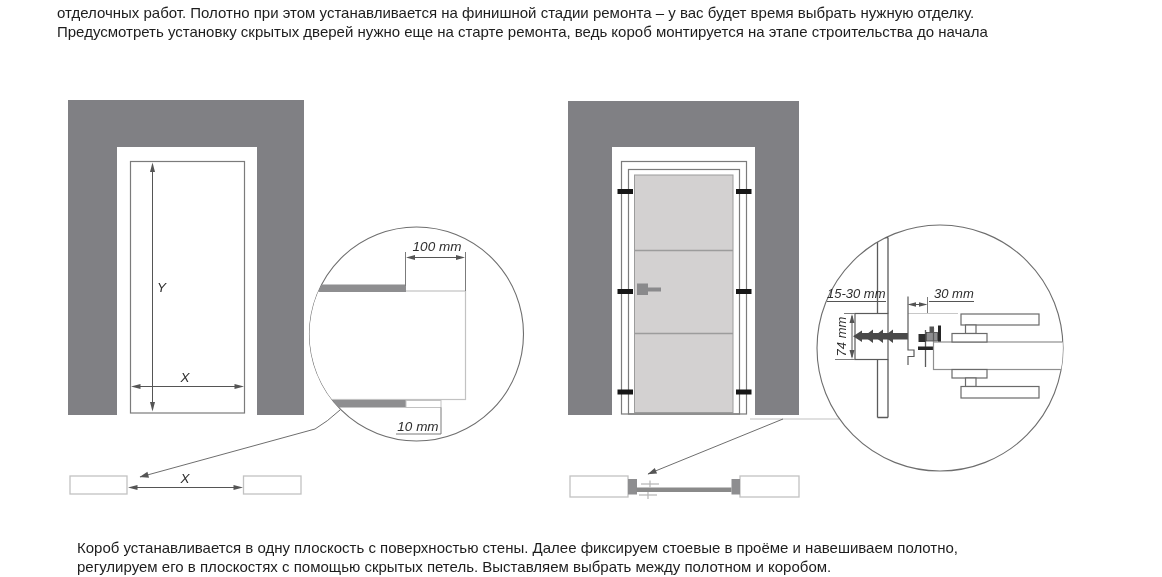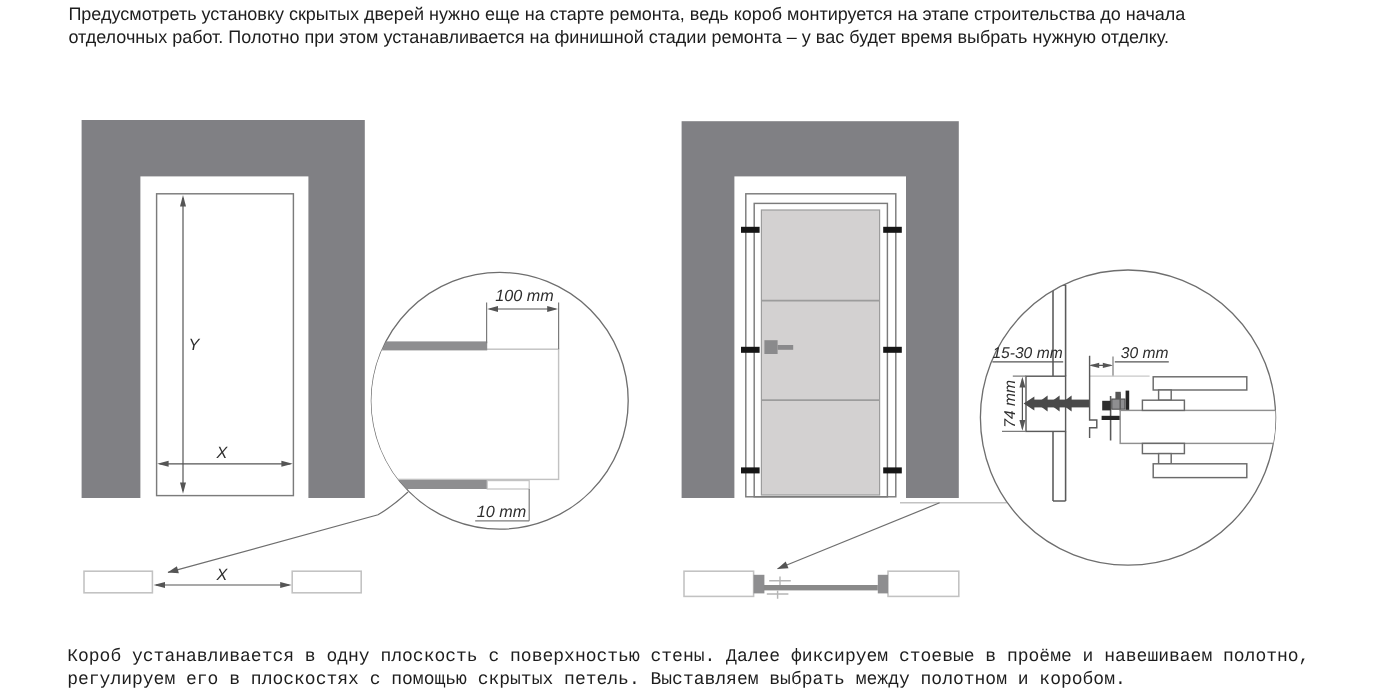--- a/index.html
+++ b/index.html
@@ -2,33 +2,33 @@
 <html><head>
 <meta charset="utf-8">
 <style>
   html,body{margin:0;padding:0;background:#fff;}
   #screen{
     position:relative;width:1162px;height:577px;background:#ffffff;overflow:hidden;
     font-family:"Liberation Sans",sans-serif;
   }
   .para{position:absolute;color:#1d1d1d;font-size:15px;line-height:19px;white-space:nowrap;}
   #intro{left:57px;top:3px;}
-  #outro{left:56px;top:538px;font-family:Liberation Mono, monospace;}
+  #outro{left:77px;top:538px;}
   svg{position:absolute;left:0;top:0;}
   svg text.dim{font-family:"Liberation Sans",sans-serif;font-style:italic;font-size:13.5px;fill:#2e2e2e;}
   svg text.dim-small{font-family:"Liberation Sans",sans-serif;font-style:italic;font-size:13px;fill:#2e2e2e;}
 </style>
 </head>
 <body>
 
 <div id="screen">
 
   <div id="intro" class="para">
+    <div>отделочных работ. Полотно при этом устанавливается на финишной стадии ремонта – у вас будет время выбрать нужную отделку.</div>
     <div>Предусмотреть установку скрытых дверей нужно еще на старте ремонта, ведь короб монтируется на этапе строительства до начала</div>
-    <div>отделочных работ. Полотно при этом устанавливается на финишной стадии ремонта – у вас будет время выбрать нужную отделку.</div>
   </div>
 
   <svg width="1162" height="577" viewBox="0 0 1162 577">
     <defs>
       <marker id="mArrow" viewBox="0 0 10 10" refX="9.5" refY="5" markerUnits="userSpaceOnUse" markerWidth="11" markerHeight="9" orient="auto">
         <path d="M10,5 L0,1.6 L0,8.4 z" fill="#555"></path>
       </marker>
       <clipPath id="clipLeftCircle">
           <circle cx="416.5" cy="334" r="107"></circle>
         </clipPath>

